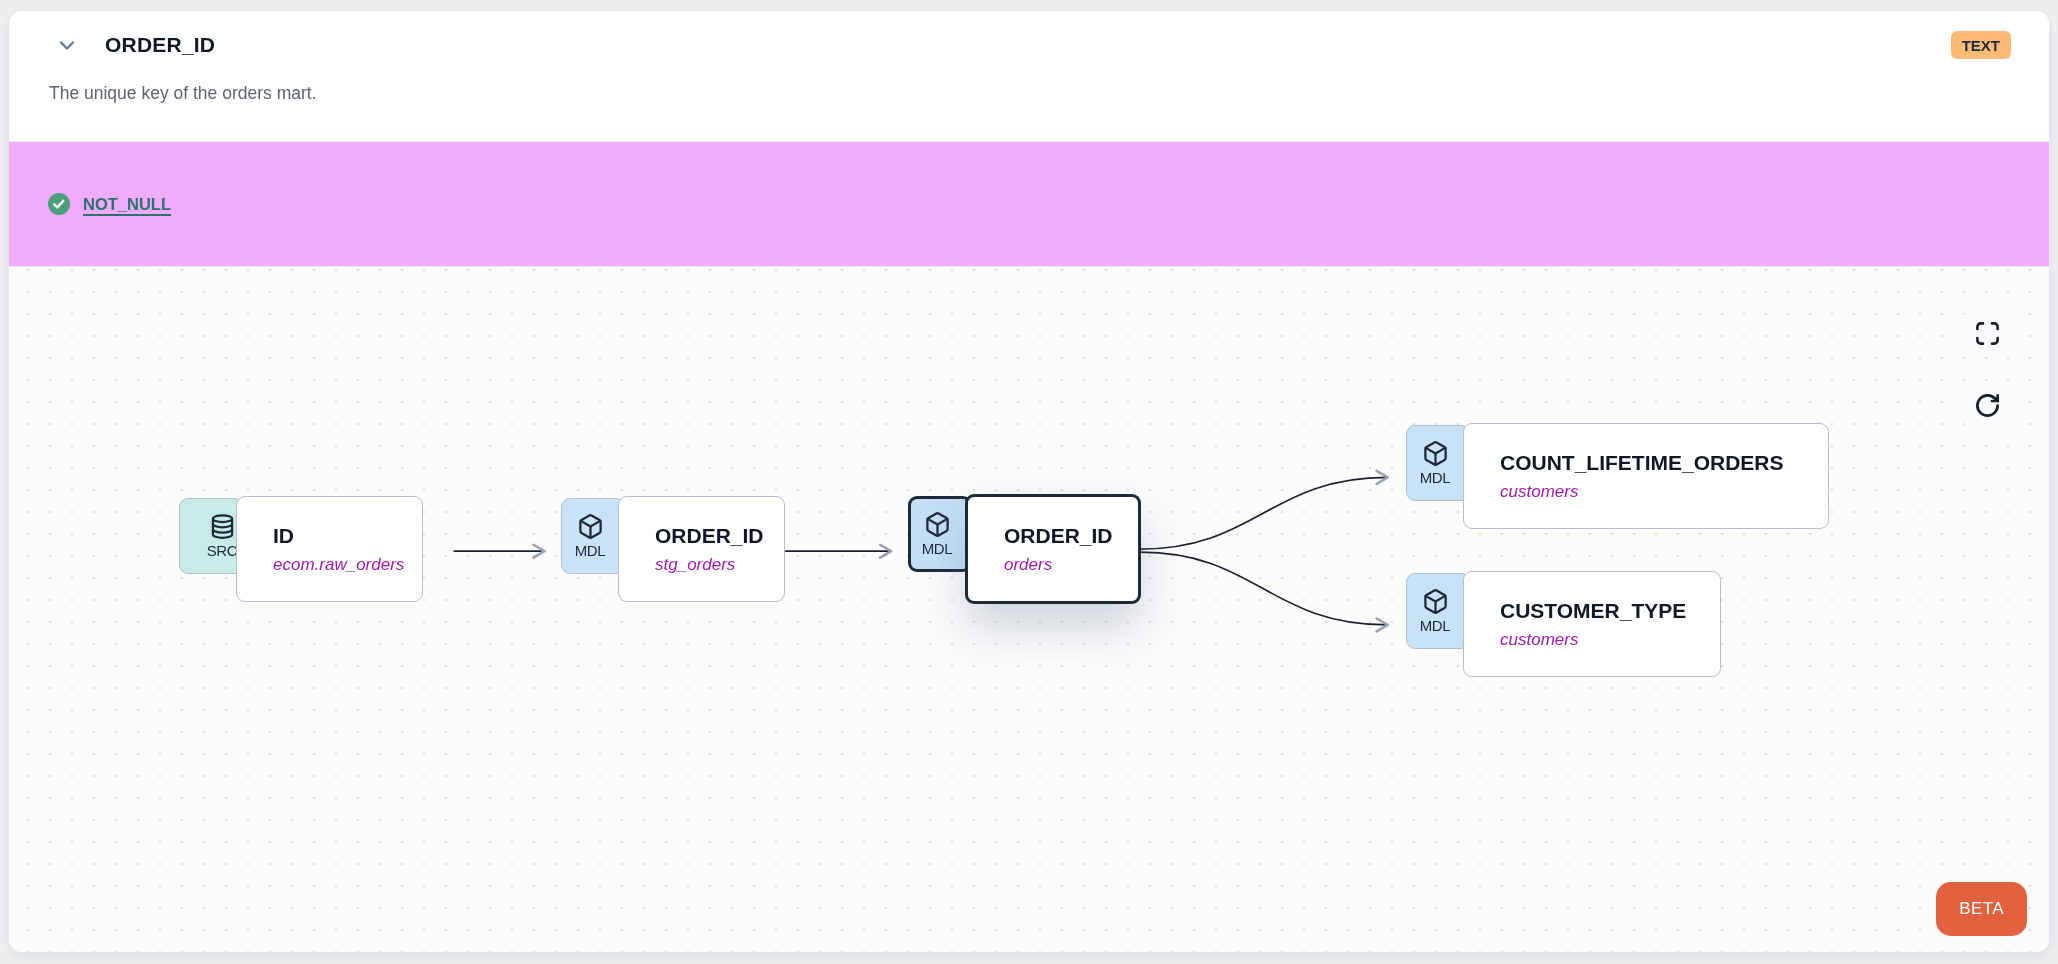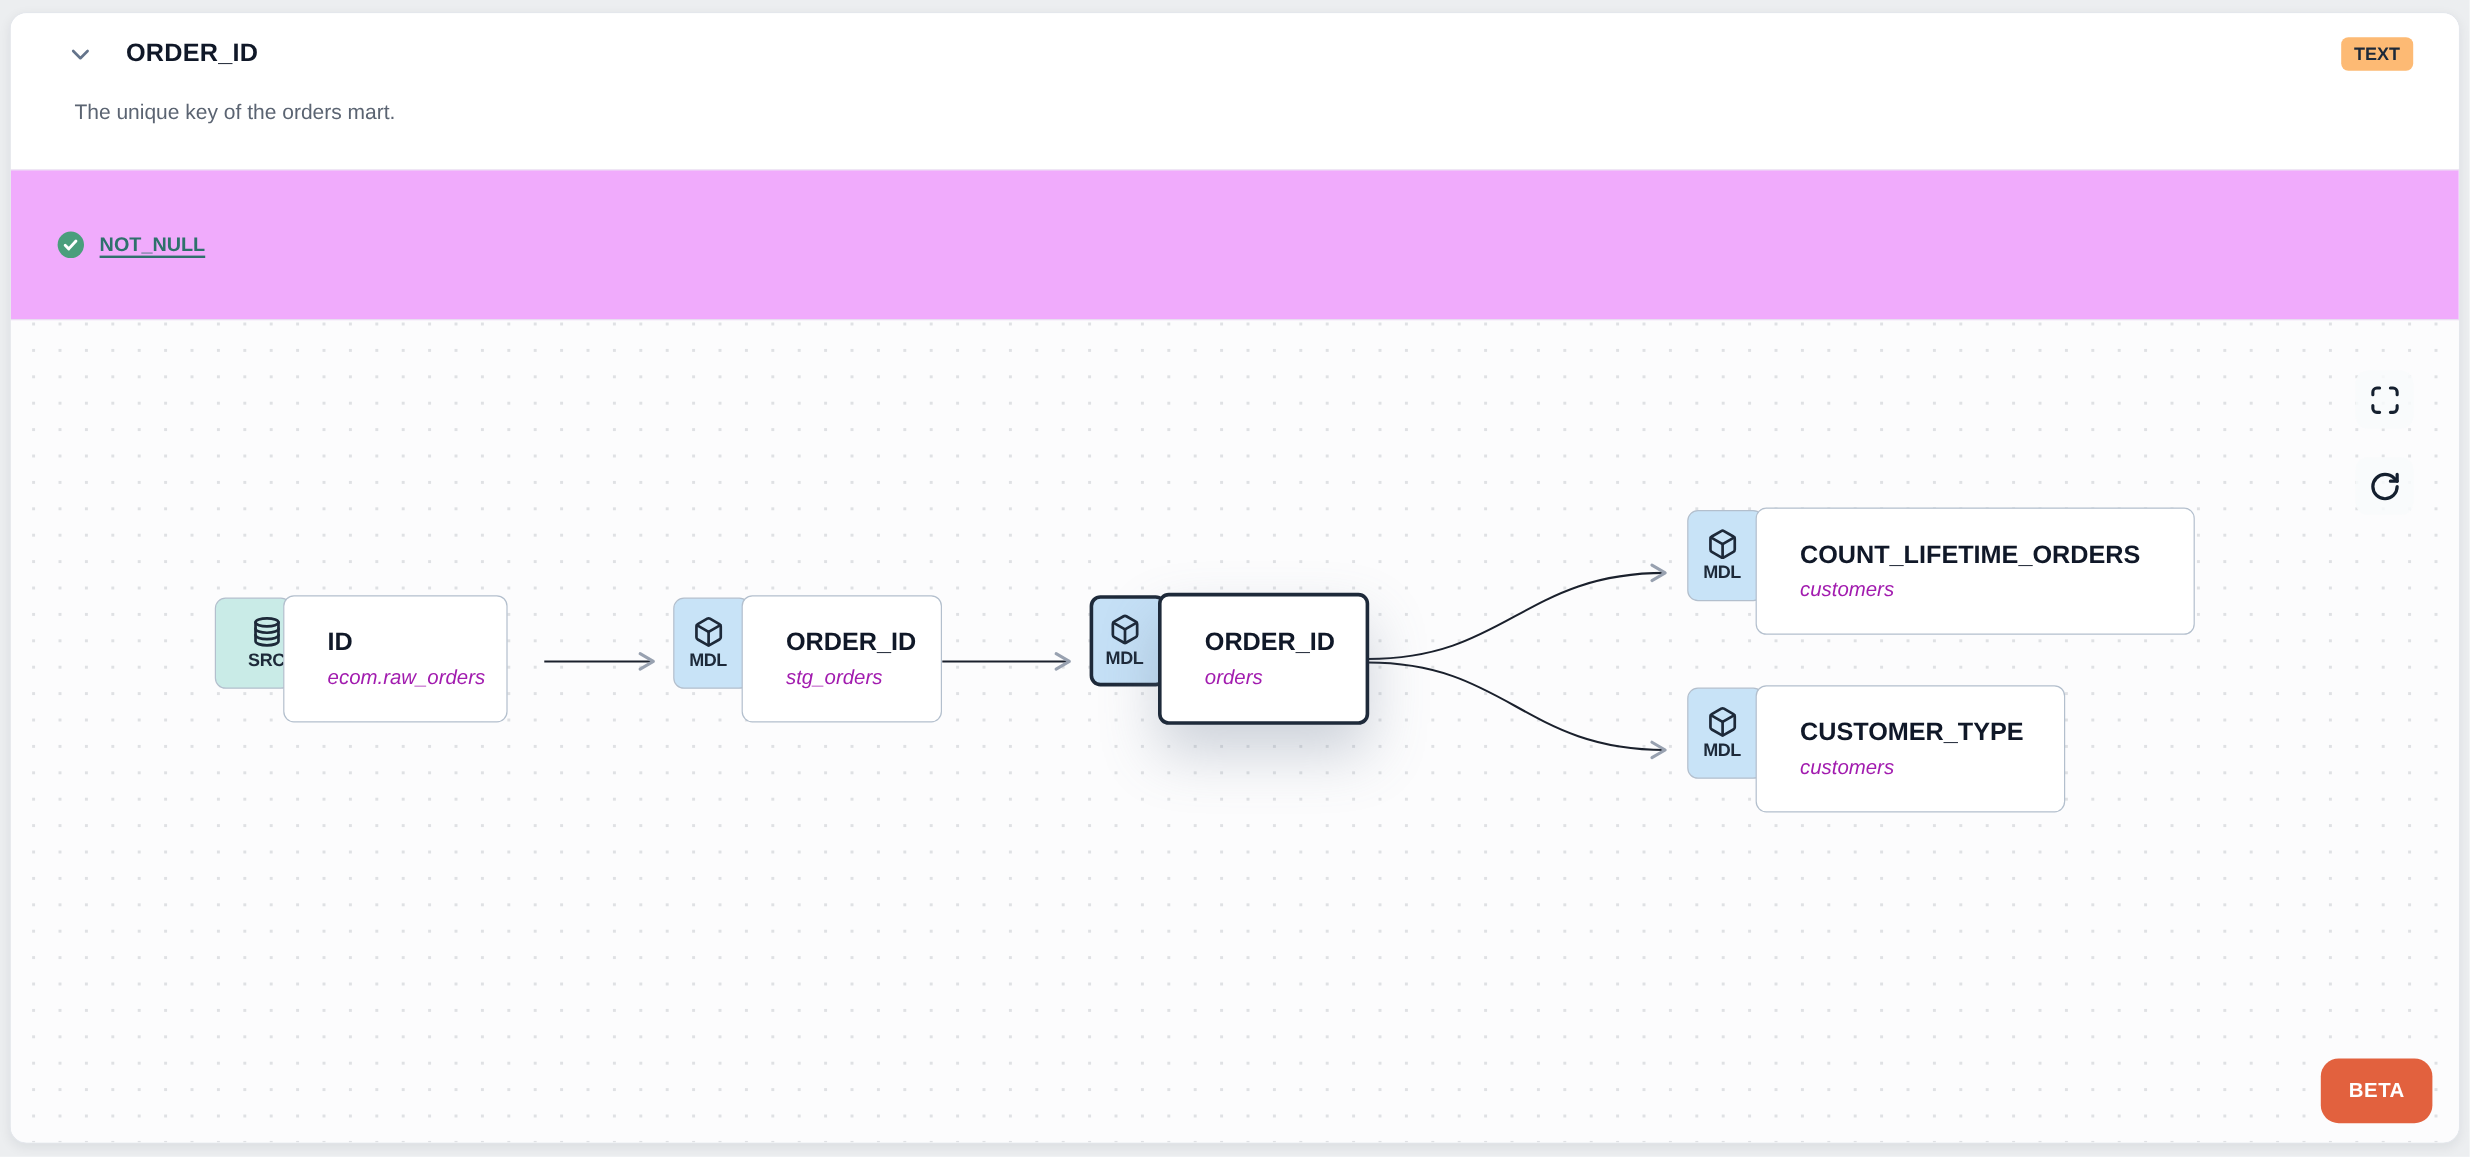--- a/index.html
+++ b/index.html
@@ -29,21 +29,21 @@
     width: 28px; height: 28px; margin-left: 14px;
     display: flex; align-items: center; justify-content: center;
     color: #64748b;
   }
   .page-title { font-size: 21px; font-weight: 700; letter-spacing: .2px; margin-left: 24px; color: #101828; }
   .type-badge {
     margin-left: auto; background: #fdba74; color: #1d2939;
     border-radius: 6px; padding: 6px 11px 5px;
     font-size: 15px; font-weight: 600;
   }
-  .description { margin: 24px 0 0 23px; font-size: 17.5px; color: #5b6472; }
+  .description { margin: 24px 0 0 10px; font-size: 17.5px; color: #5b6472; }
   
   .tests {
     height: 126px; flex: 0 0 auto;
     background: #f0abfc;
     border-top: 1px solid #eef0f3;
     border-bottom: 1px solid #e7eaee;
     padding: 10px 38px;
     display: flex; flex-direction: column; justify-content: center; gap: 22px;
   }
   .test-row { display: flex; align-items: center; gap: 12px; }
@@ -64,21 +64,21 @@
   .edges { position: absolute; inset: 0; width: 100%; height: 100%; }
   .node { position: absolute; display: flex; align-items: flex-start; cursor: pointer; }
   .node-badge {
     width: 64px; height: 76px; margin-top: 2px;
     border: 1.5px solid #b3bfcd; border-radius: 9px;
     display: flex; flex-direction: column; align-items: center; justify-content: center;
     gap: 2px; padding-right: 6px;
     color: #1d2939;
   }
   .node-badge svg { width: 27px; height: 27px; }
-  .badge-label { font-size: 15px; font-weight: 700; letter-spacing: -0.4px; }
+  .badge-label { font-size: 15px; font-weight: 400; letter-spacing: -0.4px; }
   .node-card {
     margin-left: -7px; position: relative; z-index: 2;
     background: #fff; border: 1.5px solid #b3bfcd; border-radius: 9px;
     height: 106px; padding: 12px 36px;
     display: flex; flex-direction: column; justify-content: center; gap: 7px;
   }
   .node-title { font-size: 21px; font-weight: 600; color: #101828; white-space: nowrap; }
   .node-sub   { font-size: 17px; color: #a21caf; white-space: nowrap; font-style: italic; }
   .node.selected .node-badge { border: 3px solid #1e2a3a; background: #c5e0f6 !important; }
   .node.selected .node-card  {
@@ -93,21 +93,21 @@
   .ctrl-btn {
     width: 48px; height: 48px; border: none; border-radius: 10px;
     background: rgba(248,250,252,.85);
     display: flex; align-items: center; justify-content: center;
     cursor: pointer; color: #15202f;
   }
   .ctrl-btn svg { width: 27px; height: 27px; }
   .beta-btn {
     position: absolute; right: 22px; bottom: 16px;
     border: none; cursor: pointer;
-    color: #fff; font-family: inherit; font-size: 17px; font-weight: 700; letter-spacing: .4px;
+    color: #fff; font-family: inherit; font-size: 17px; font-weight: 400; letter-spacing: .4px;
     padding: 17px 23px; border-radius: 15px;
   }
 </style>
 </head>
 <body>
 
 <div class="panel">
 
   <div class="header">
     <div class="header-row">

